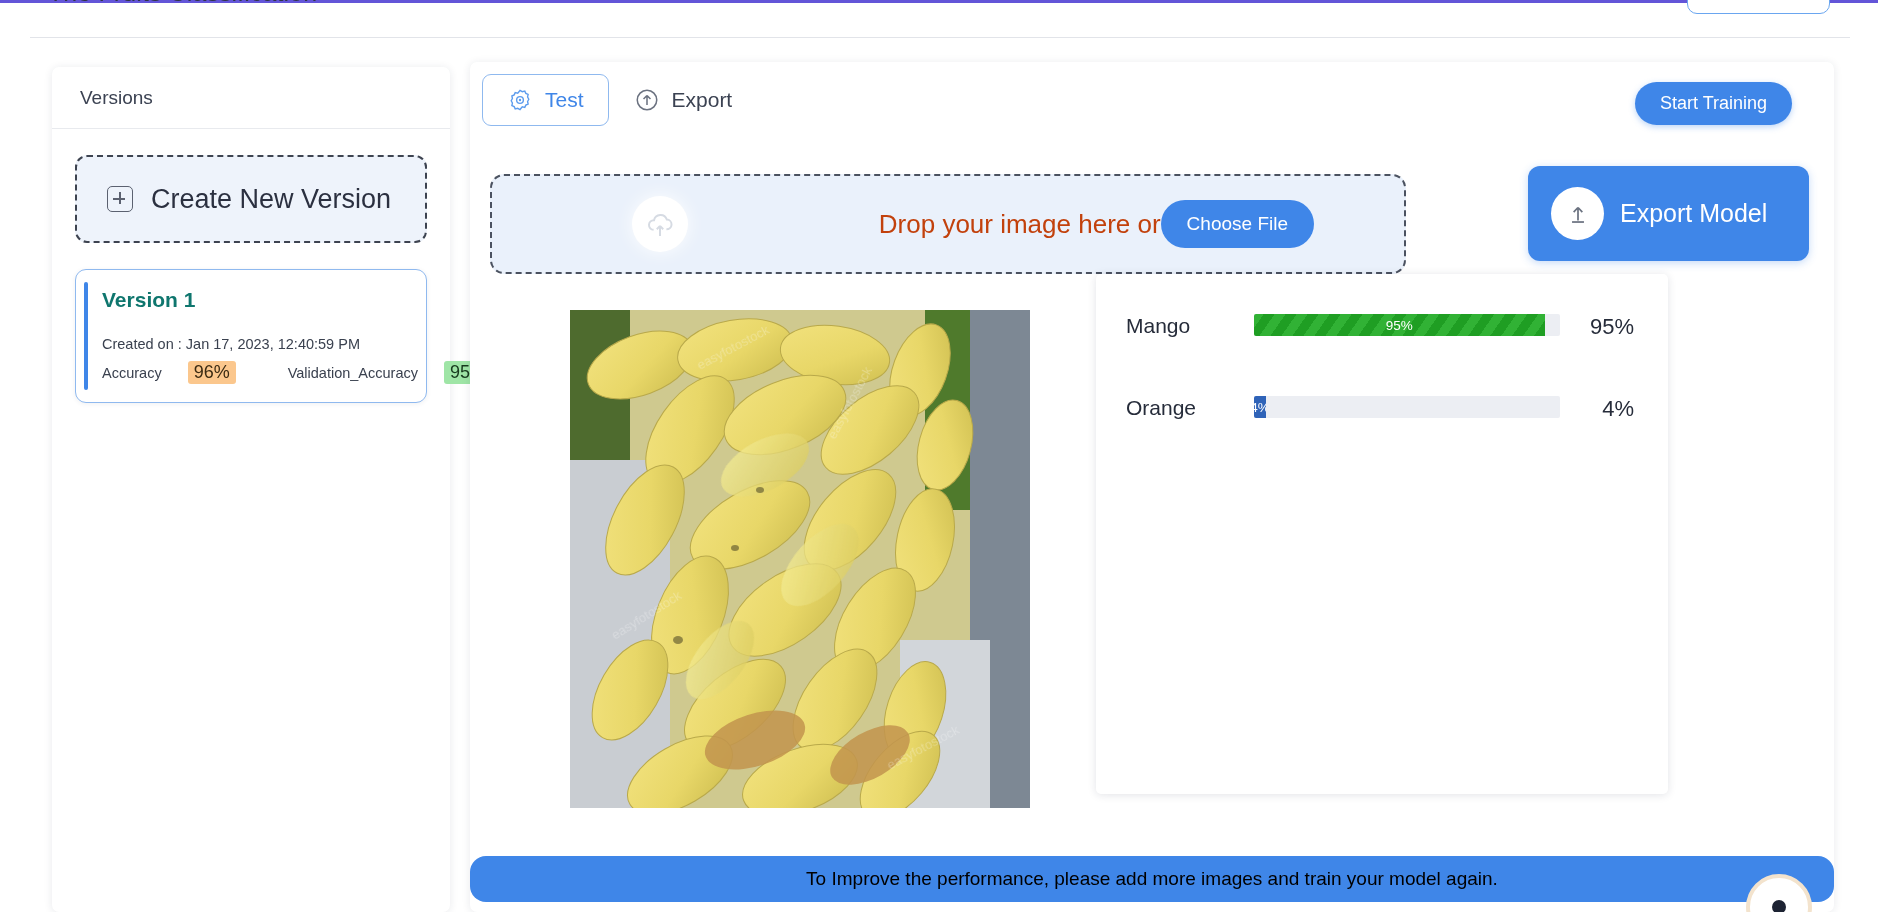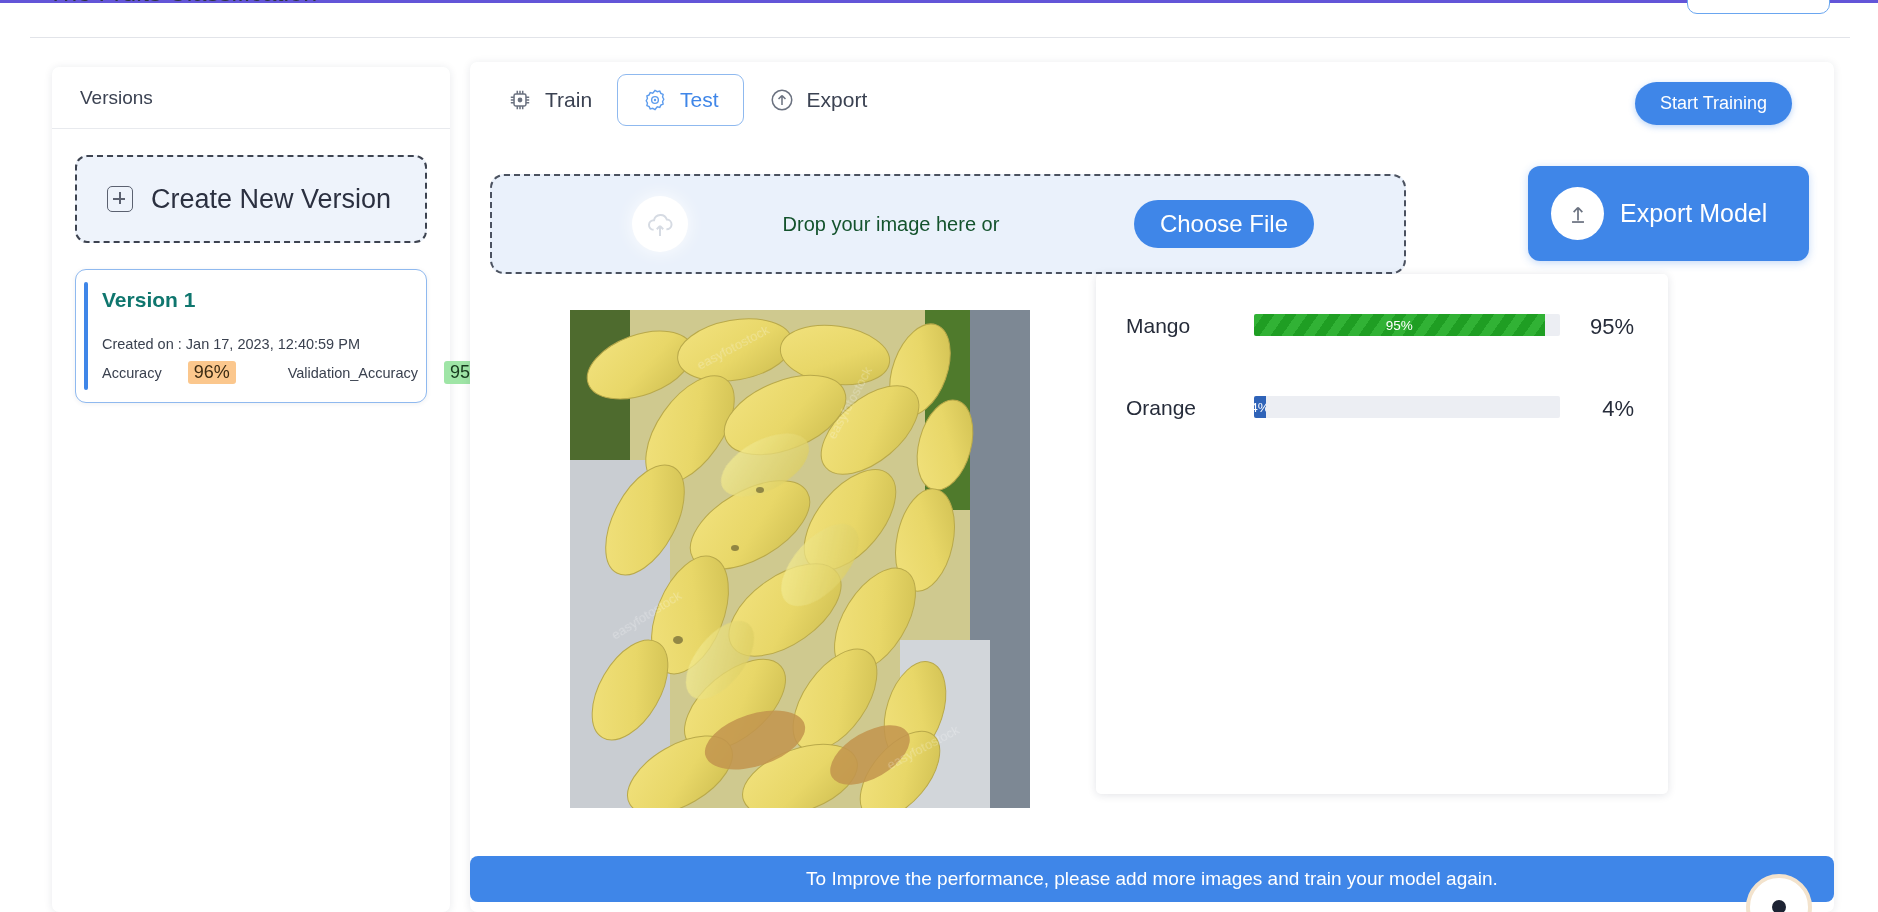--- a/index.html
+++ b/index.html
@@ -138,29 +138,29 @@
     border-radius: 14px;
     display: flex; align-items: center; cursor: pointer;
   }
   .cloud-circle {
     width: 56px; height: 56px; margin-left: 140px; flex: 0 0 56px;
     background: #ffffff; border-radius: 50%;
     display: flex; align-items: center; justify-content: center;
     box-shadow: 0 0 18px rgba(255,255,255,.9);
   }
   .dropzone-text {
-    flex: 1; text-align: center; font-size: 20px; color: #14532d;
+    flex: 1; text-align: right; font-size: 26px; color: #c2410c;
     margin-left: -40px;
   }
   .choose-file {
     margin-right: 90px;
     height: 48px; padding: 0 26px;
     background: #3f86e8; color: #fff; border: none; border-radius: 24px;
     font-family: "Liberation Sans", sans-serif;
-    font-size: 24px; cursor: pointer;
+    font-size: 19px; cursor: pointer;
   }
 
   .export-model {
     position: absolute; right: 25px; top: 104px;
     width: 140px; height: 95px;
     background: #3f86e8; border: none; border-radius: 12px;
     display: flex; align-items: center; gap: 16px; padding-left: 23px;
     cursor: pointer;
     box-shadow: 0 2px 8px rgba(63,134,232,.3);
   }
@@ -216,23 +216,23 @@
   }
   .bar-fill.blue { background: #2f63b8; }
   .result-pct {
     width: 86px; flex: 0 0 86px; text-align: right;
     font-size: 22px; color: #262c3a; padding-right: 12px;
   }
 
   
   .footer-banner {
     position: absolute; left: 0; bottom: 10px; width: 1364px; height: 46px;
-    background: #3f86e8; color: #ffffff;
+    background: #3f86e8; color: #000000;
     display: flex; align-items: center; justify-content: center;
-    font-size: 19px; border-radius: 8px;
+    font-size: 19px; border-radius: 16px;
   }
 
   
   .help-bubble {
     position: absolute; right: 22px; bottom: -28px;
     width: 66px; height: 66px; border-radius: 50%;
     background: #ffffff; border: 4px solid #f3e3cd;
     display: flex; align-items: center; justify-content: center;
   }
   .help-dot { width: 14px; height: 14px; border-radius: 50%; background: #1d2333; }
@@ -271,28 +271,20 @@
         </div>
       </div>
 
     </div>
   </div>
 
   <div class="main-card">
 
     <div class="tabs-row">
 
-      <div class="tab">
-        <svg class="tab-icon" viewBox="0 0 24 24" fill="none" stroke="#6b7280" stroke-width="1.4">
-          <rect x="6.5" y="6.5" width="11" height="11" rx="1.5"></rect>
-          <circle cx="12" cy="12" r="2.2" fill="#6b7280" stroke="none"></circle>
-          <path d="M9.5 6.5V3.5M12 6.5V3.5M14.5 6.5V3.5M9.5 20.5v-3M12 20.5v-3M14.5 20.5v-3M6.5 9.5h-3M6.5 12h-3M6.5 14.5h-3M20.5 9.5h-3M20.5 12h-3M20.5 14.5h-3"></path>
-        </svg>
-        <span>Train</span>
-      </div>
 
       <div class="tab active">
         <svg class="tab-icon" viewBox="0 0 24 24" fill="none" stroke="#5d9ced" stroke-width="1.3">
           <path d="M12 3.2l2.1 1.1 2.3-.5 1 2.1 2.1 1-.5 2.3 1.1 2.1-1.1 2.1.5 2.3-2.1 1-1 2.1-2.3-.5L12 20.8l-2.1-1.1-2.3.5-1-2.1-2.1-1 .5-2.3L3.9 12.7 5 10.6l-.5-2.3 2.1-1 1-2.1 2.3.5z"></path>
           <circle cx="12" cy="12" r="3.1"></circle>
           <circle cx="12" cy="12" r="1.1" fill="#5d9ced" stroke="none"></circle>
         </svg>
         <span>Test</span>
       </div>
 

